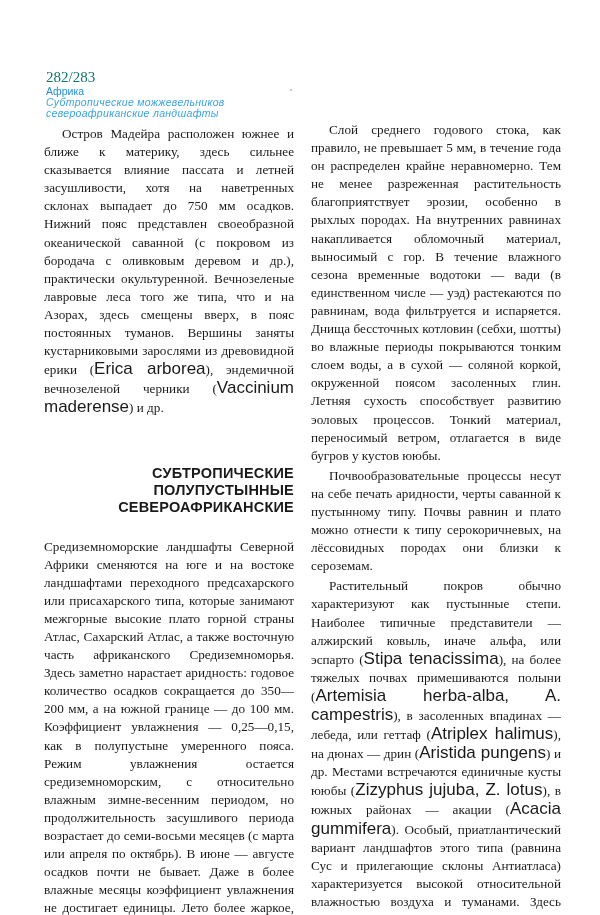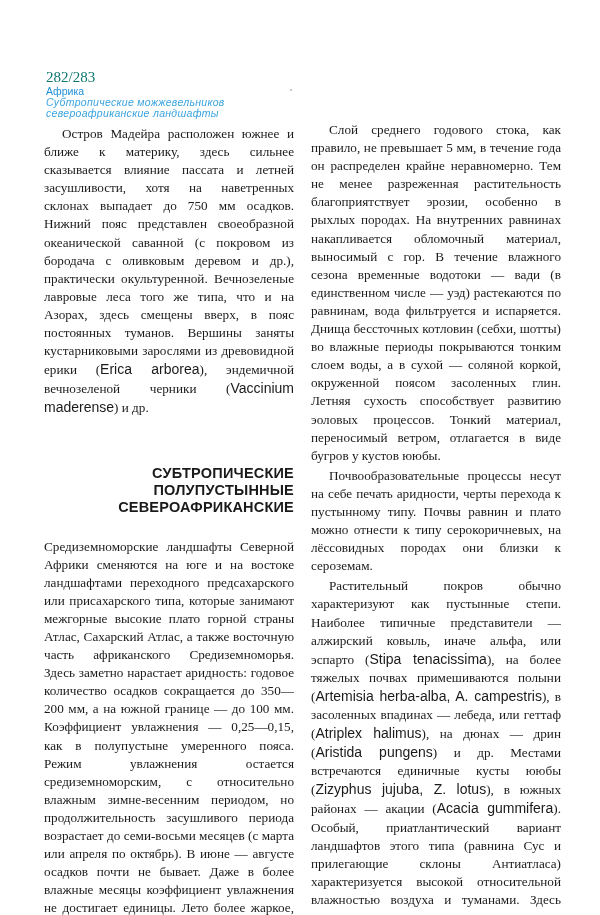--- a/index.html
+++ b/index.html
@@ -10,21 +10,21 @@
   .section { font-family: "Liberation Sans", sans-serif; font-size: 10.5px; color: #1e8fd6; }
   .subtitle { font-family: "Liberation Sans", sans-serif; font-style: italic; font-size: 10.5px; color: #3aa3e0; letter-spacing: 0.3px; }
   .dot { position: absolute; left: 290px; top: 89px; width: 2px; height: 2px; background: #c8c8c8; }
   .col { position: absolute; top: 122px; width: 250px; font-size: 13.2px; line-height: 18.1px; text-align: justify; hyphens: manual; }
   .col.left { left: 44px; top: 123px; }
   .col.right { left: 311px; top: 119px; }
   p { margin: 0; }
   p.indent { text-indent: 18px; }
   .heading { font-family: "Liberation Sans", sans-serif; font-weight: bold; font-size: 14.5px;
              line-height: 17px; margin: 47px 0 22px 0; text-align: right; letter-spacing: 0.2px; }
-  .latin { font-family: "Liberation Sans", sans-serif; font-size: 14px; }
+  .latin { font-family: "Liberation Sans", sans-serif; font-size: 17px; }
   .gap { height: 2px; }
 </style>
 </head>
 <body>
 
 <div class="header">
   <div class="page-num">282/283</div>
   <div class="section">Африка</div>
   <div class="subtitle">Субтропические можжевельников</div>
   <div class="subtitle">североафриканские ландшафты</div>
@@ -39,17 +39,17 @@
     <div>ПОЛУПУСТЫННЫЕ</div>
     <div>СЕВЕРОАФРИКАНСКИЕ</div>
   </div>
   <p>Средиземноморские ландшафты Северной Африки сменяются на юге и на востоке ландшафтами переходного предсахарского или присахарского типа, которые занимают межгорные высокие плато горной страны Атлас, Сахарский Атлас, а также восточную часть африканского Средиземноморья. Здесь заметно нарастает аридность: годовое количество осадков сокращается до 350—200 мм, а на южной границе — до 100 мм. Коэффициент увлажнения — 0,25—0,15, как в полупустыне умеренного пояса. Режим увлажнения остается средиземноморским, с относительно влажным зимне-весенним периодом, но продолжительность засушливого периода возрастает до семи-восьми месяцев (с марта или апреля по октябрь). В июне — августе осадков почти не бывает. Даже в более влажные месяцы коэффициент увлажнения не достигает единицы. Лето более жаркое, чем в средиземноморской зоне, хотя в приморской полосе жара смягчается. Зима по термическим условиям почти такая же, как и в средиземноморской зоне, континентальность возрастает, сум-</p>
 </div>
 
 <div class="col right">
   <div class="gap"></div>
   <p class="indent">Слой среднего годового стока, как правило, не превышает 5 мм, в течение года он распределен крайне неравномерно. Тем не менее разреженная растительность благоприятствует эрозии, особенно в рыхлых породах. На внутренних равнинах накапливается обломочный материал, выносимый с гор. В течение влажного сезона временные водотоки — вади (в единственном числе — уэд) растекаются по равнинам, вода фильтруется и испаряется. Днища бессточных котловин (себхи, шотты) во влажные периоды покрываются тонким слоем воды, а в сухой — соляной коркой, окруженной поясом засоленных глин. Летняя сухость способствует развитию эоловых процессов. Тонкий материал, переносимый ветром, отлагается в виде бугров у кустов ююбы.</p>
   <div class="gap"></div>
-  <p class="indent">Почвообразовательные процессы несут на себе печать аридности, черты перехода к пустынному типу. Почвы равнин и плато можно отнести к типу серокоричневых, на лёссовидных породах они близки к сероземам.</p>
+  <p class="indent">Почвообразовательные процессы несут на себе печать аридности, черты саванной к пустынному типу. Почвы равнин и плато можно отнести к типу серокоричневых, на лёссовидных породах они близки к сероземам.</p>
   <div class="gap"></div>
   <p class="indent"><span>Растительный покров обычно характеризуют как пустынные степи. Наиболее типичные представители — алжирский ковыль, иначе альфа, или эспарто (</span><span class="latin">Stipa tenacissima</span><span>), на более тяжелых почвах примешиваются полыни (</span><span class="latin">Artemisia herba-alba, A. campestris</span><span>), в засоленных впадинах — лебеда, или геттаф (</span><span class="latin">Atriplex halimus</span><span>), на дюнах — дрин (</span><span class="latin">Aristida pungens</span><span>) и др. Местами встречаются единичные кусты ююбы (</span><span class="latin">Zizyphus jujuba, Z. lotus</span><span>), в южных районах — акации (</span><span class="latin">Acacia gummifera</span><span>). Особый, приатлантический вариант ландшафтов этого типа (равнина Сус и прилегающие склоны Антиатласа) характеризуется высокой относительной влажностью воздуха и туманами. Здесь распространены заросли реликта макаронезийской флоры арганского дерева (</span></p>
 
 </div>
 
 </body></html>

